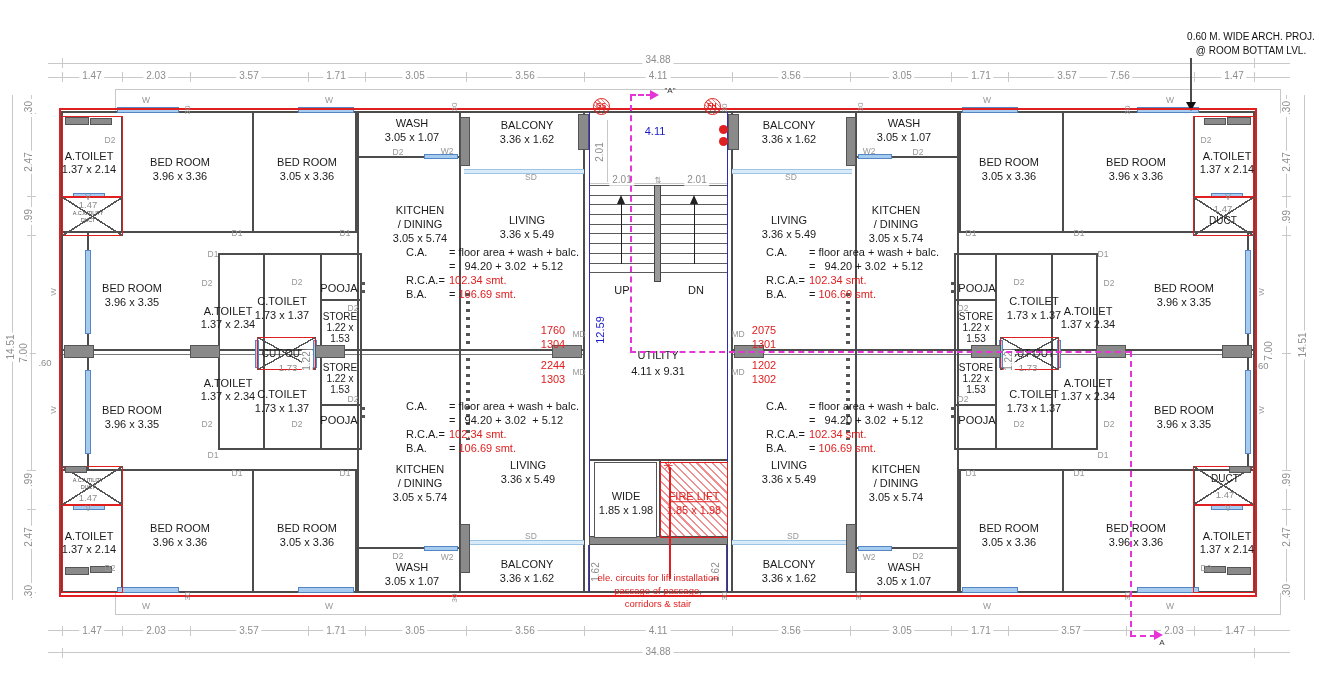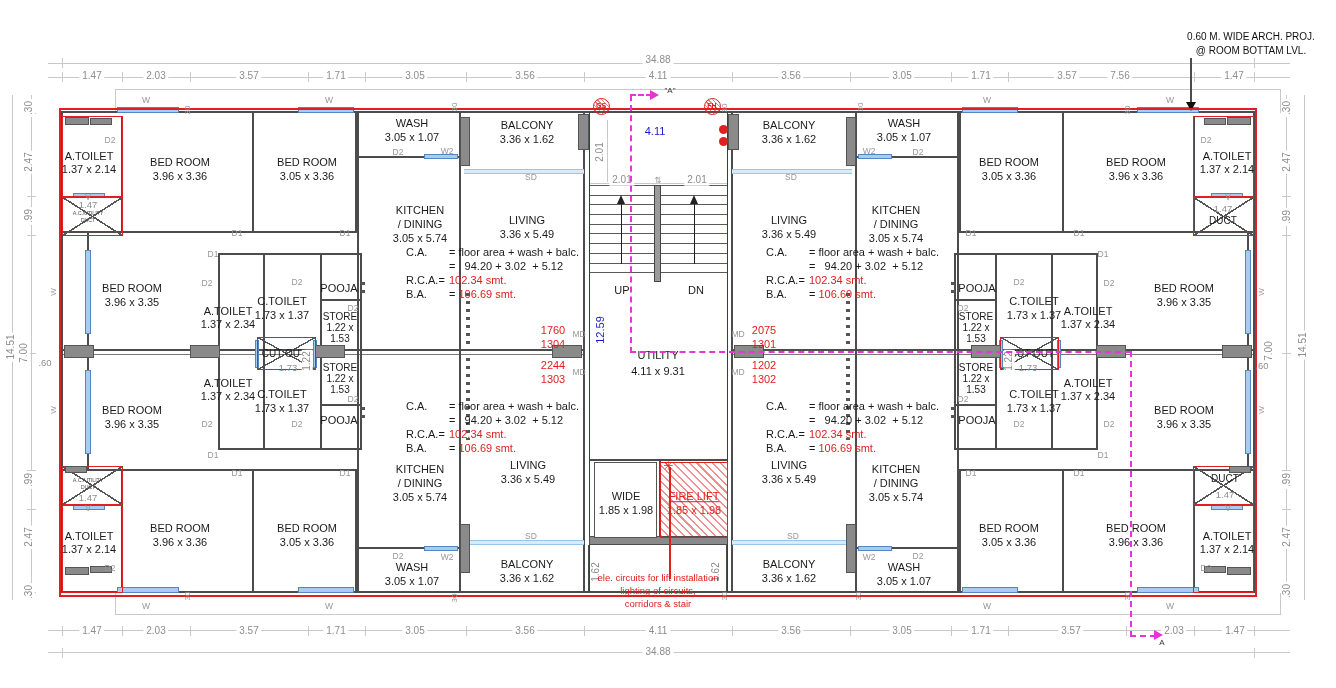--- a/index.html
+++ b/index.html
@@ -568,17 +568,17 @@
     <span class="lb ca" style="left: 766px; top: 289px;">B.A.</span>
     <span class="lb ca" style="left: 809px; top: 289px;"><span>= </span><span class="car">106.69 smt.</span></span>
     <span class="lb ca" style="left: 766px; top: 401px;">C.A.</span>
     <span class="lb ca" style="left: 809px; top: 401px;">= floor area + wash + balc.</span>
     <span class="lb ca" style="left: 809px; top: 415px;">=   94.20 + 3.02  + 5.12</span>
     <span class="lb ca" style="left: 766px; top: 429px;">R.C.A.=</span>
     <span class="lb ca car" style="left: 809px; top: 429px;">102.34 smt.</span>
     <span class="lb ca" style="left: 766px; top: 443px;">B.A.</span>
     <span class="lb ca" style="left: 809px; top: 443px;"><span>= </span><span class="car">106.69 smt.</span></span>
     <span class="lb nt" style="left: 658px; top: 578px;">ele. circuits for lift installation</span>
-    <span class="lb nt" style="left: 658px; top: 591px;">lighting of circuits,</span>
+    <span class="lb nt" style="left: 658px; top: 591px;">passage of passage,</span>
     <span class="lb nt" style="left: 658px; top: 604px;">corridors &amp; stair</span>
     <span class="lb an" style="left: 1251px; top: 37px;">0.60 M. WIDE ARCH. PROJ.</span>
     <span class="lb an" style="left: 1251px; top: 51px;">@ ROOM BOTTAM LVL.</span>
   </div>
 
 </body></html>

